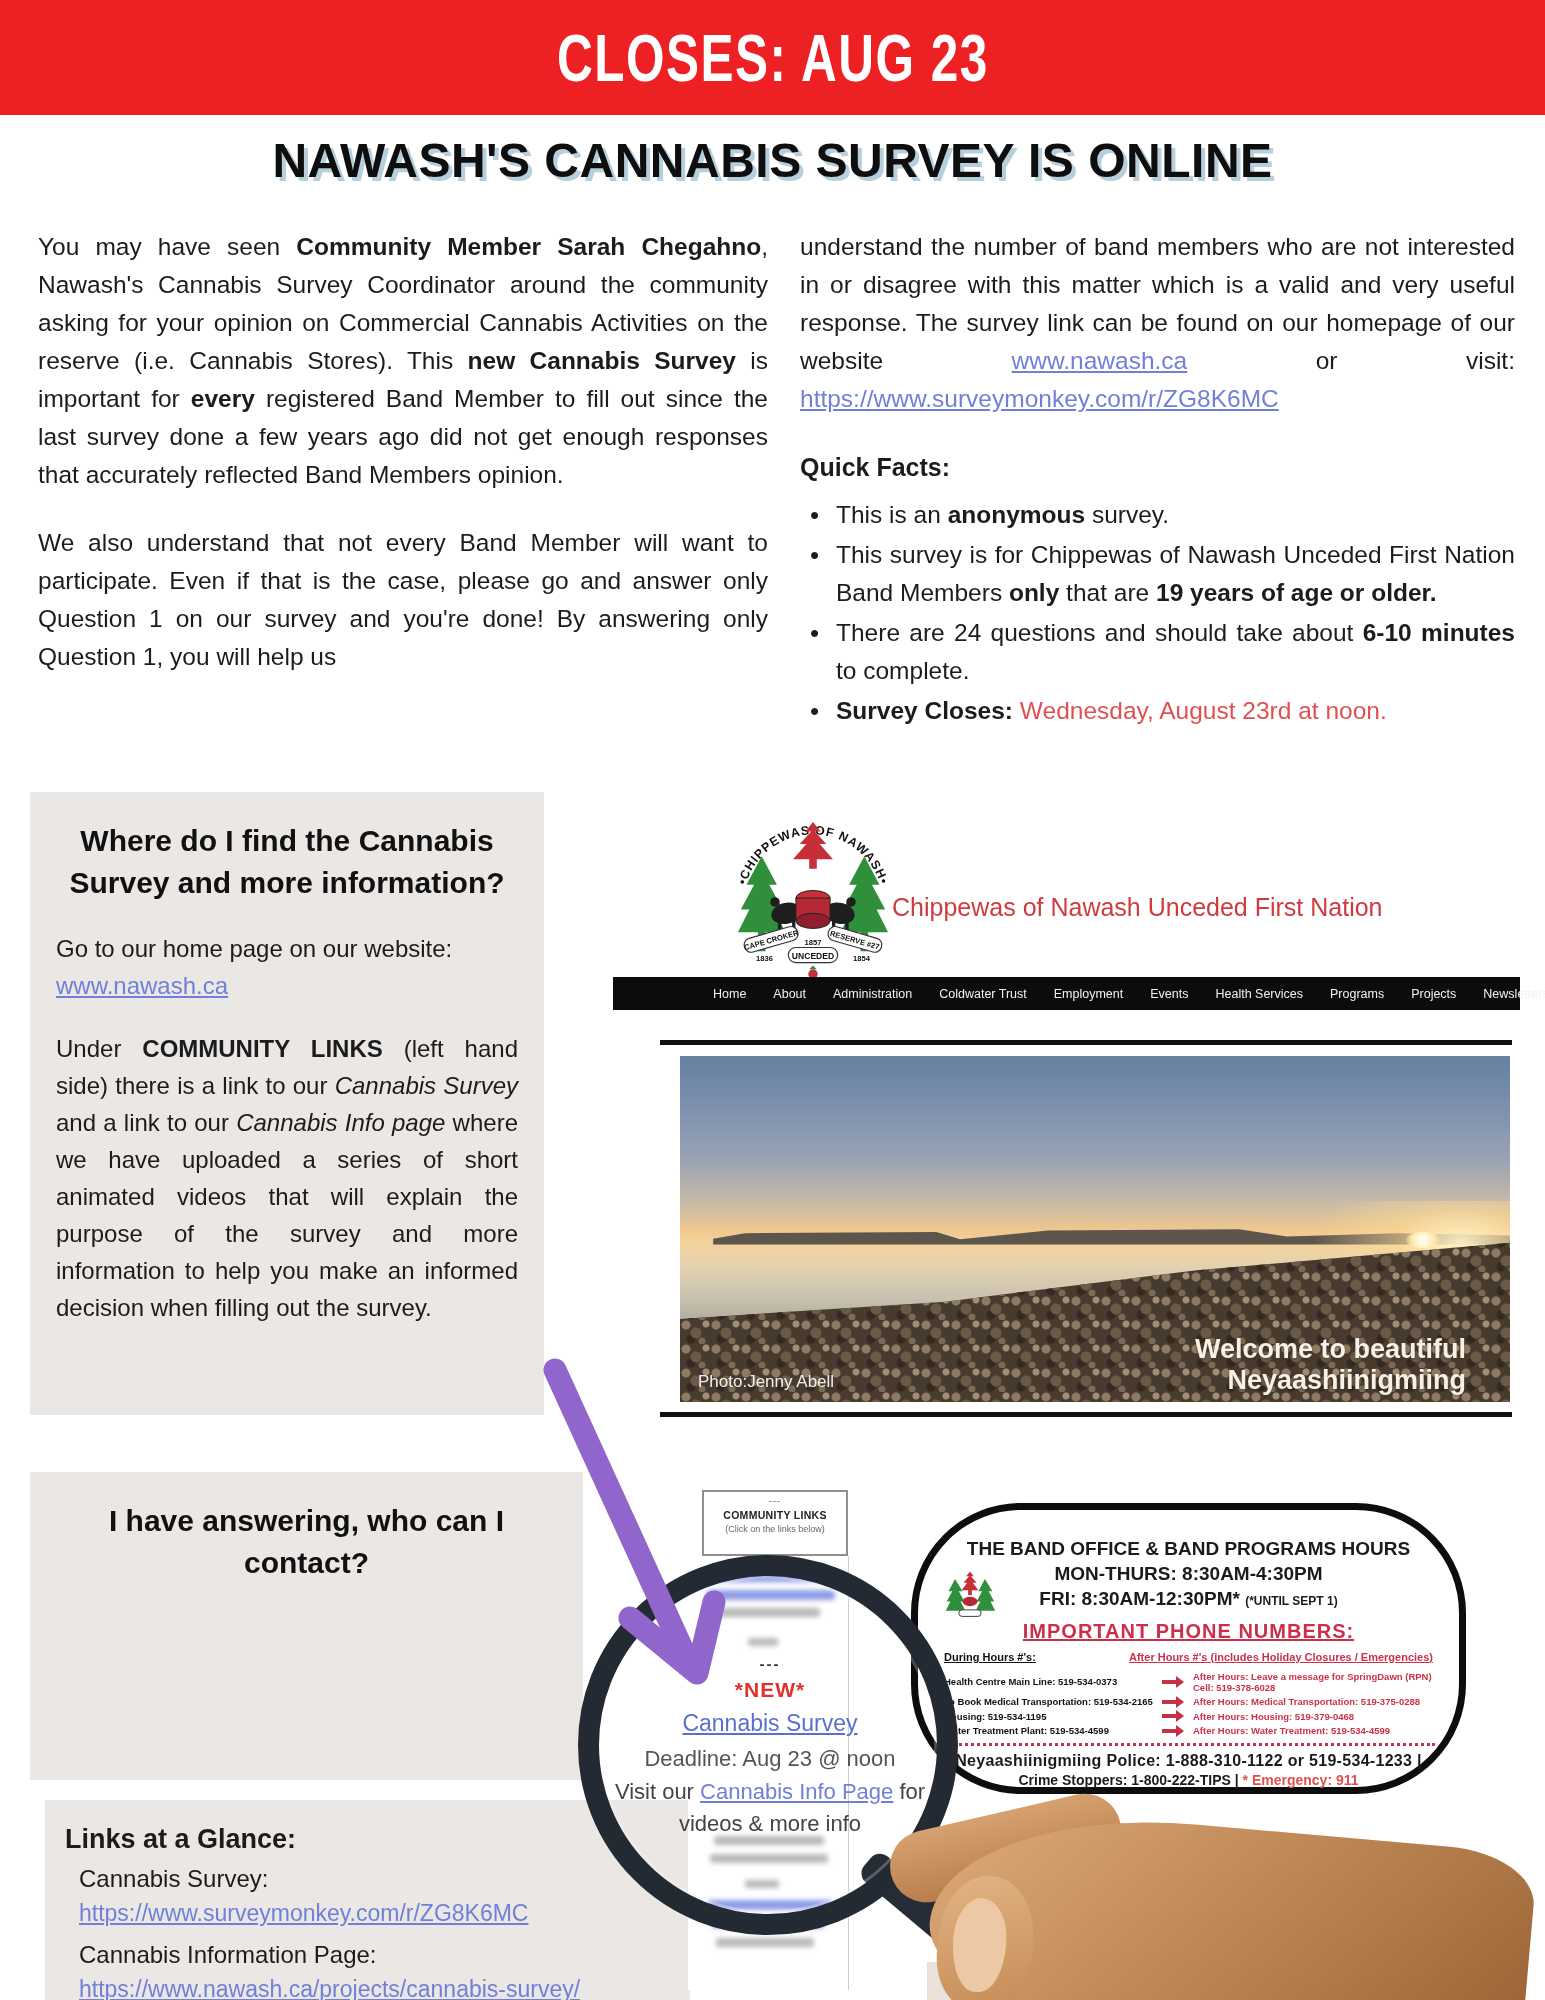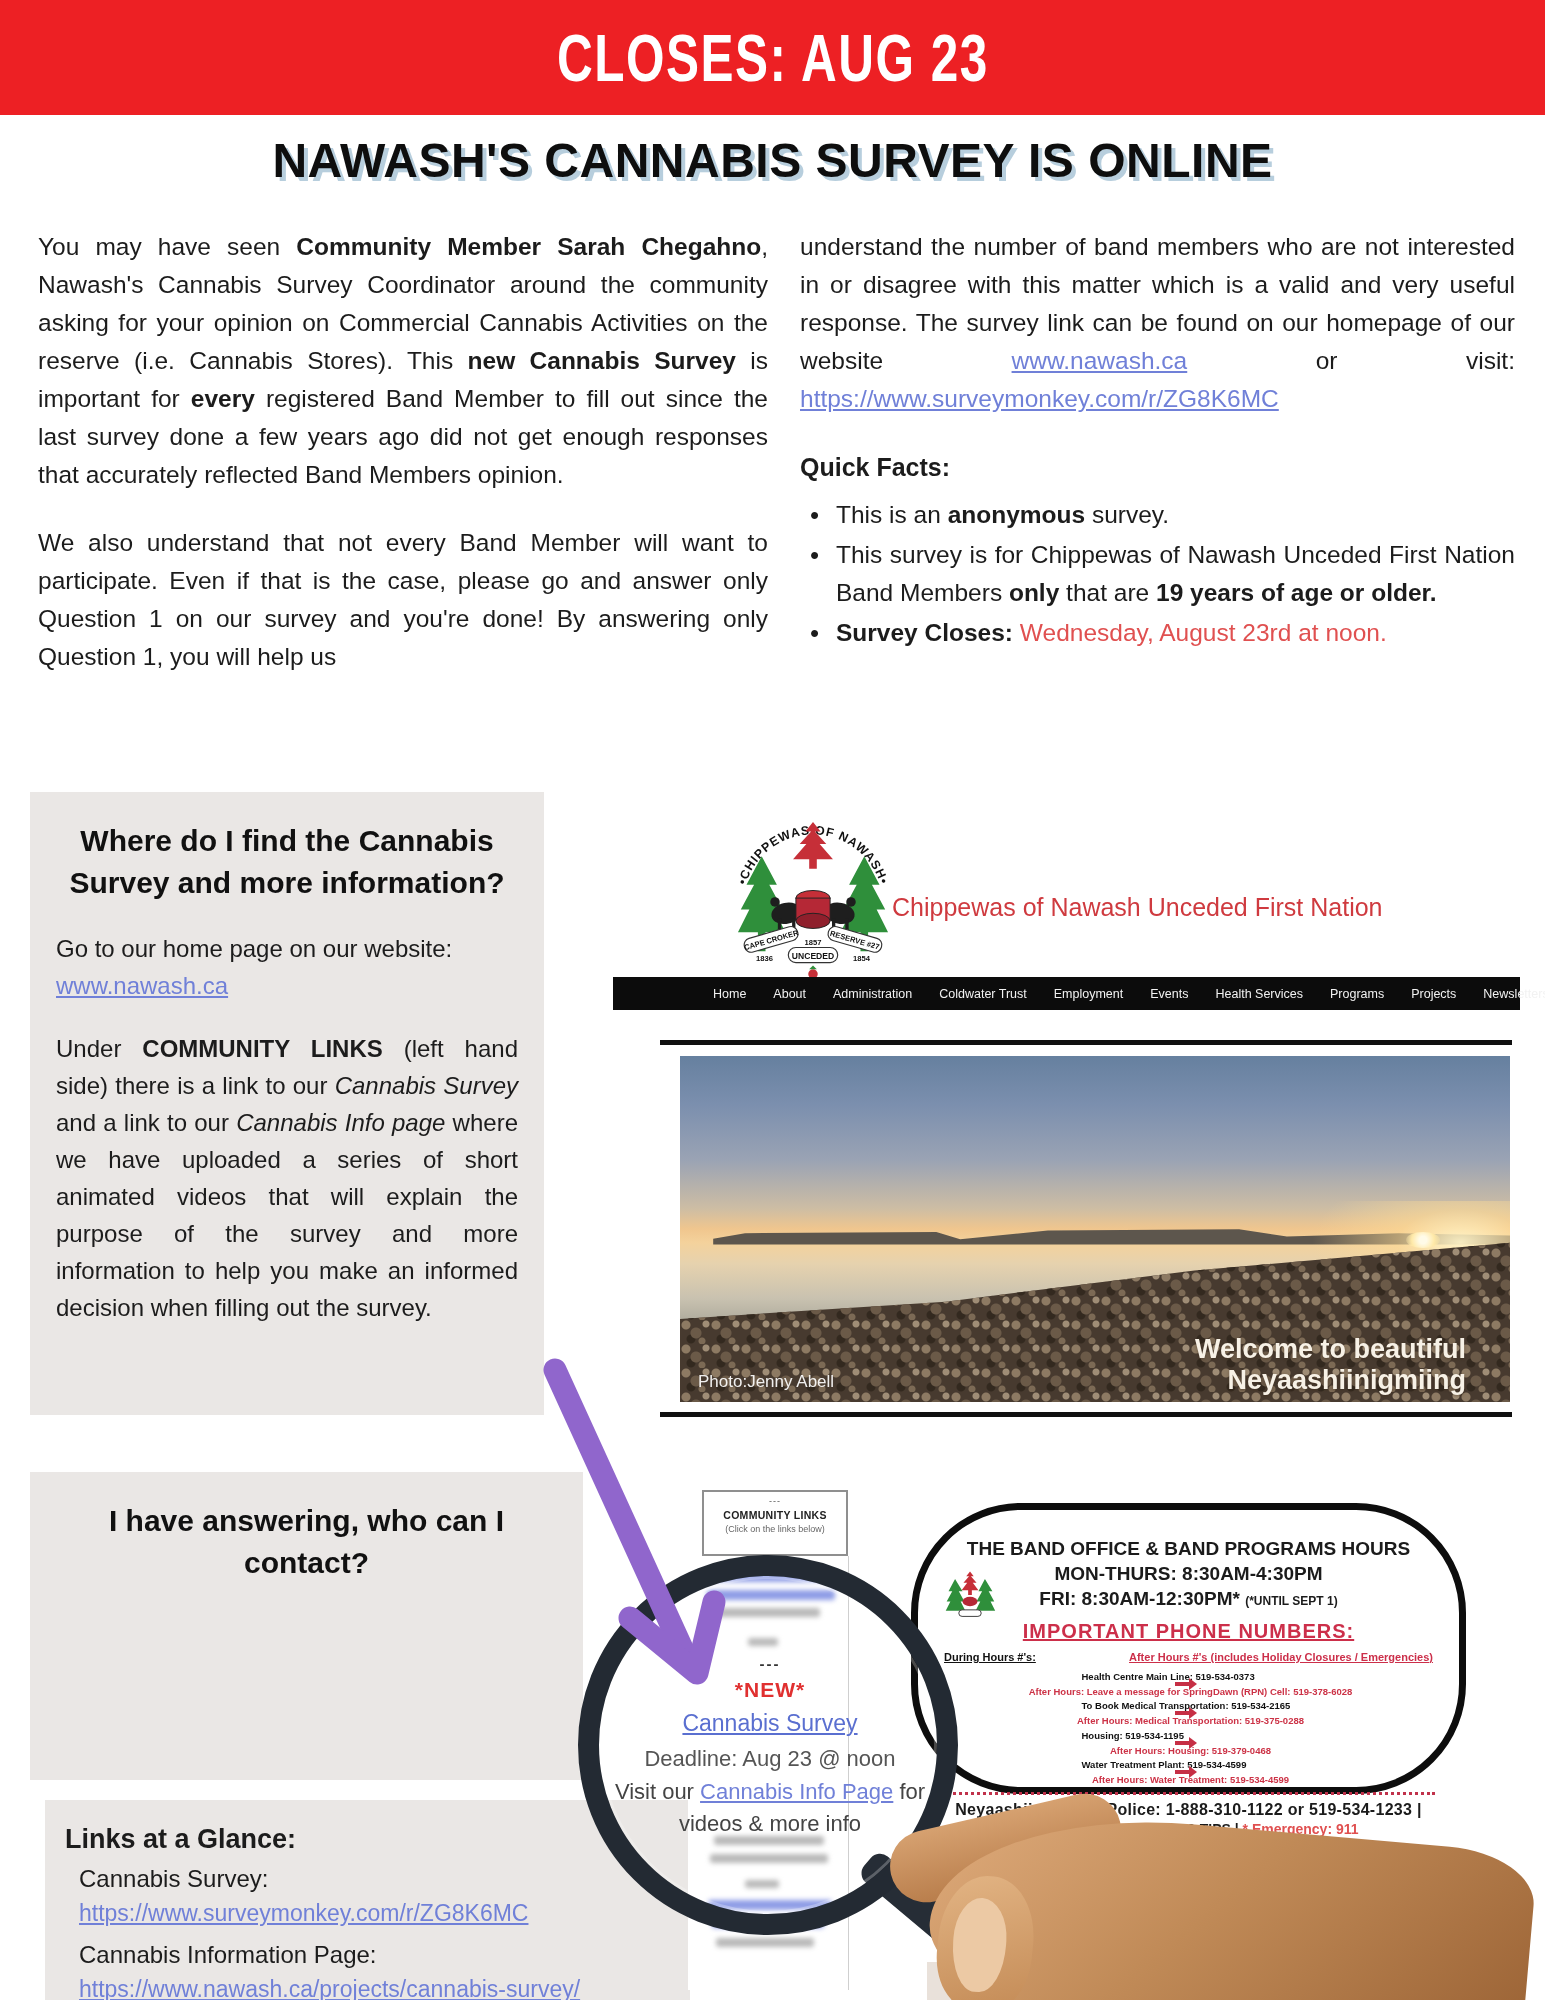--- a/index.html
+++ b/index.html
@@ -93,21 +93,21 @@
               text-align:center;padding-top:28px;}
   .hc-title{font-size:19px;font-weight:700;color:#1b1b1b;}
   .hc-line{font-size:19px;font-weight:700;color:#1b1b1b;margin-top:3px;}
   .hc-note{font-size:12px;font-weight:700;}
   .hc-phones{font-size:20px;font-weight:700;color:#cc2f4a;text-decoration:underline;
              letter-spacing:1px;margin-top:10px;}
   .hc-cols{display:flex;justify-content:space-between;padding:8px 26px 0 26px;text-align:left;}
   .hc-during-h{font-size:11px;font-weight:700;text-decoration:underline;color:#111;}
   .hc-after-h{font-size:11px;font-weight:700;text-decoration:underline;color:#cc2f4a;}
   .hc-rows{padding:4px 22px 0 26px;}
-  .hc-row{display:flex;align-items:center;margin-top:3.5px;flex-direction:column;}
+  .hc-row{display:flex;align-items:center;margin-top:3.5px;}
   .hc-row .left{width:218px;font-size:9.5px;font-weight:700;color:#111;text-align:left;}
   .r-arrow{width:15px;height:4px;background:#c62f45;position:relative;margin-right:16px;flex:none;}
   .r-arrow::after{content:'';position:absolute;right:-7px;top:-4px;border-left:8px solid #c62f45;
                   border-top:6px solid transparent;border-bottom:6px solid transparent;}
   .hc-row .right{flex:1;font-size:9.5px;font-weight:600;color:#cc3246;text-align:left;}
   .hc-dots{margin:7px 24px 0 24px;border-top:3px dotted #c0314a;}
   .hc-police{font-size:16px;font-weight:700;color:#1b1b1b;margin-top:6px;letter-spacing:.3px;}
   .hc-crime{font-size:14px;font-weight:700;color:#1b1b1b;margin-top:2px;}
   .mini-logo{position:absolute;left:24px;top:56px;width:56px;height:56px;}
   .lens-ring{position:absolute;left:578px;top:1555px;width:380px;height:380px;border-radius:50%;
@@ -143,20 +143,21 @@
   <div class="col col-left">
     <p><span>You may have seen </span><span class="seg-b">Community Member Sarah Chegahno</span><span>, Nawash's Cannabis Survey Coordinator around the community asking for your opinion on Commercial Cannabis Activities on the reserve (i.e. Cannabis Stores). This </span><span class="seg-b">new Cannabis Survey</span><span> is important for </span><span class="seg-b">every</span><span> registered Band Member to fill out since the last survey done a few years ago did not get enough responses that accurately reflected Band Members opinion.</span></p>
     <p><span>We also understand that not every Band Member will want to participate. Even if that is the case, please go and answer only Question 1 on our survey and you're done!  By answering only Question 1, you will help us</span></p>
   </div>
   <div class="col col-right">
     <p><span>understand the number of band members who are not interested in or disagree with this matter which is a valid and very useful response. The survey link can be found on our homepage of our website </span><span class="seg-l">www.nawash.ca</span><span> or visit: </span><span class="seg-l">https://www.surveymonkey.com/r/ZG8K6MC</span></p>
     <div class="qf-heading">Quick Facts:</div>
     <ul class="facts">
       <li><span>This is an </span><span class="seg-b">anonymous</span><span> survey.</span></li>
       <li><span>This survey is for Chippewas of Nawash Unceded First Nation Band Members </span><span class="seg-b">only</span><span> that are </span><span class="seg-b">19 years of age or older.</span></li>
+      <li><span>There are 24 questions and should take about </span><span class="seg-b">6-10 minutes</span><span> to complete.</span></li>
       <li><span class="seg-b">Survey Closes: </span><span class="seg-r">Wednesday, August 23rd at noon.</span></li>
     </ul>
   </div>
 
   <div class="graybox box1">
     <div class="box-inner">
       <div class="box-heading">Where do I find the Cannabis Survey and more information?</div>
       <div class="box-body"><span>Go to our home page on our website:</span><br><span class="seg-l">www.nawash.ca</span></div>
       <div class="box-body just"><span>Under </span><span class="seg-b">COMMUNITY LINKS</span><span> (left hand side) there is a link to our </span><span class="seg-i">Cannabis Survey</span><span> and a link to our </span><span class="seg-i">Cannabis Info page</span><span> where we have uploaded a series of short animated videos that will explain the purpose of the survey and more information to help you make an informed decision when filling out the survey.</span></div>
     </div>

